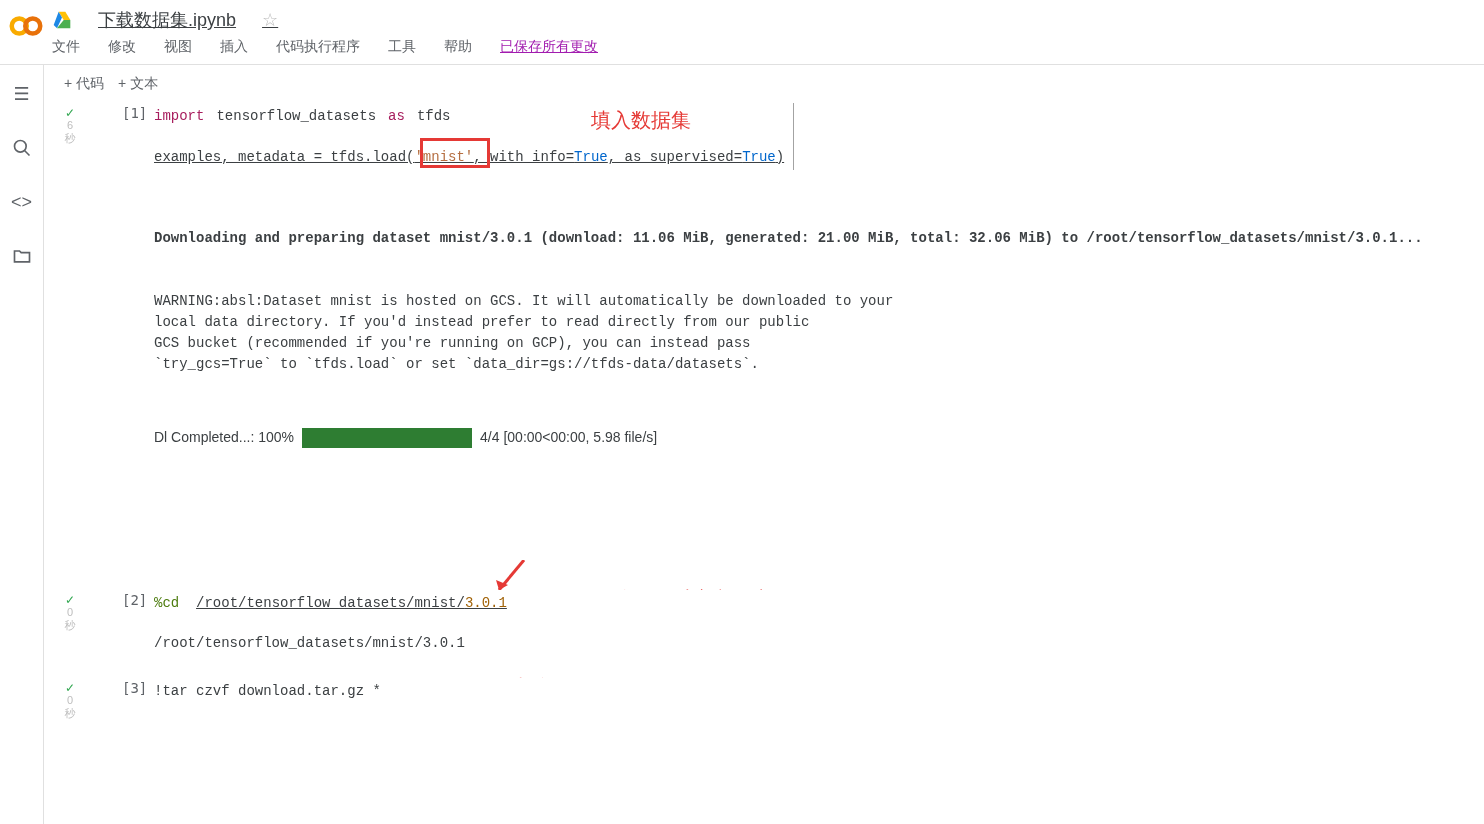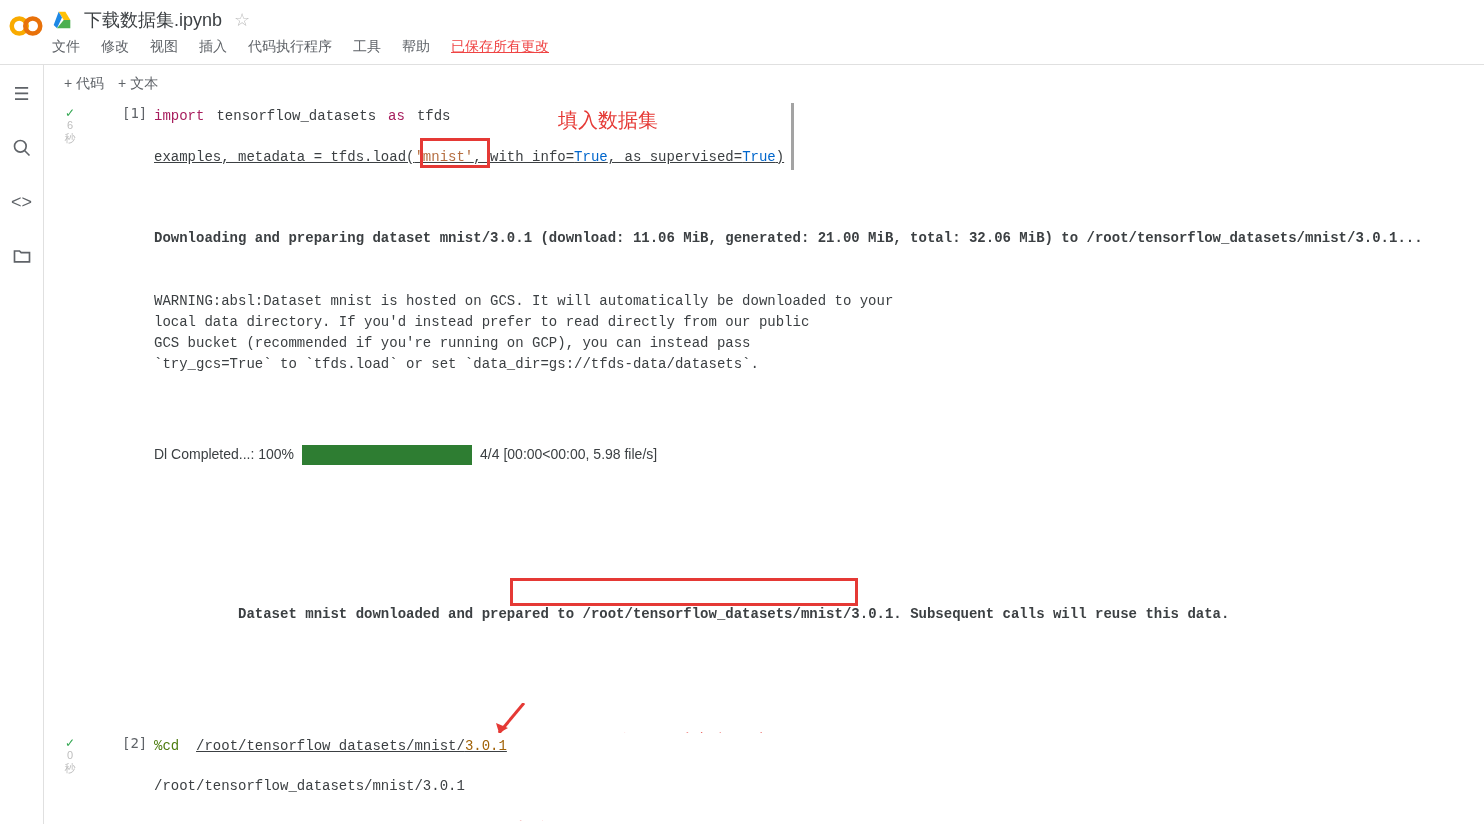--- a/index.html
+++ b/index.html
@@ -1,47 +1,47 @@
 <!DOCTYPE html>
 <html><head>
 <meta charset="utf-8">
 <style>
 * { box-sizing: border-box; margin: 0; padding: 0; }
 body { font-family: Arial, "Microsoft YaHei", sans-serif; font-size: 14px; color: #3c4043; background: #fff; width: 1484px; }
 .header { display: flex; align-items: flex-start; padding: 8px 8px 0 8px; border-bottom: 1px solid #e0e0e0; }
 .co-logo { width: 36px; height: 36px; margin-right: 8px; }
 .co-logo svg { width: 100%; height: 100%; }
 .header-content { flex: 1; }
-.title-row { display: flex; align-items: center; gap: 12px; }
+.title-row { display: flex; align-items: center; gap: 26px; text-decoration: underline; }
 .drive-icon { width: 20px; height: 20px; }
 .title { font-size: 18px; color: #3c4043; }
 .star-icon { color: #bbb; font-size: 18px; }
-.menu-bar { display: flex; gap: 21px; padding: 6px 0 8px 0; font-size: 14px; color: #5f6368; }
+.menu-bar { display: flex; gap: 28px; padding: 6px 0 8px 0; font-size: 14px; color: #5f6368; }
 .menu-item { cursor: pointer; }
-.menu-saved { text-decoration: underline; color: #ef4444; }
+.menu-saved { text-decoration: underline; color: #a21caf; }
 .main-layout { display: flex; }
 .sidebar { width: 44px; border-right: 1px solid #e0e0e0; display: flex; flex-direction: column; align-items: center; padding-top: 18px; gap: 32px; min-height: 760px; }
 .sidebar-icon { width: 22px; height: 22px; color: #5f6368; cursor: pointer; display: flex; align-items: center; justify-content: center; font-size: 18px; }
 .content { flex: 1; }
 .toolbar { display: flex; gap: 14px; padding: 10px 20px; font-size: 14px; color: #5f6368; }
 .tb-btn { cursor: pointer; }
 .cell-container { margin: 0 0 24px 0; position: relative; }
 .cell-gutter { position: absolute; left: 12px; top: 4px; width: 28px; text-align: center; font-size: 12px; color: #5f6368; }
 .gutter-check { color: #34a853; font-size: 12px; line-height: 1; }
 .gutter-time { color: #bdbdbd; font-size: 11px; line-height: 1.2; }
 .cell-num { position: absolute; left: 78px; top: 2px; font-family: "Consolas", monospace; font-size: 14px; color: #5f6368; }
 .code-block { margin-left: 110px; font-family: "Consolas", "Courier New", monospace; font-size: 14px; line-height: 1.9; background: #fff; position: relative; }
 .output { margin-left: 110px; font-family: "Consolas", "Courier New", monospace; font-size: 14px; line-height: 1.5; margin-top: 16px; white-space: pre; color: #3c4043; }
 .kw { color: #a71d5d; }
 .kw2 { color: #7b1fa2; }
 .str { color: #b56e41; }
 .num { color: #a16207; }
 .bool { color: #0066cc; }
 .bold { font-weight: bold; }
-.progress { display: flex; align-items: center; gap: 8px; font-family: Arial, sans-serif; margin-top: 27px; margin-bottom: 10px; }
+.progress { display: flex; align-items: center; gap: 8px; font-family: Arial, sans-serif; margin-top: 10px; margin-bottom: 10px; }
 .progress-bar { width: 170px; height: 20px; background: #2e7d32; }
 .annotation { position: absolute; color: #e53935; font-size: 20px; font-family: "Microsoft YaHei", sans-serif; }
 .red-box { position: absolute; border: 3px solid #e53935; }
 .underline { text-decoration: underline; }
 .tok { margin-right: 12px; }
 </style>
 </head>
 <body>
 
 <div class="header">
@@ -100,49 +100,45 @@
       <span class="tb-btn">+ 文本</span>
     </div>
 
     <div class="cell-container">
       <div class="cell-gutter">
         <div class="gutter-check">✓</div>
         <div class="gutter-time" style="white-space:pre;">6
 秒</div>
       </div>
       <div class="cell-num">[1]</div>
-      <div class="code-block" style="border-right:3px solid #a3a3a3; width:640px;">
+      <div class="code-block" style="border-right:1px solid #a3a3a3; width:640px;">
         <div>
           <span class="kw tok">import</span><span class="tok">tensorflow_datasets</span><span class="kw tok">as</span><span>tfds</span>
         </div>
         <div style="height:14px;"></div>
         <div style="white-space:nowrap;text-decoration:underline;">
           <span>examples,  metadata  =  tfds.load(</span><span class="str">'mnist'</span><span>,  with_info=</span><span class="bool">True</span><span>,  as_supervised=</span><span class="bool">True</span><span>)</span>
         </div>
 
         <div class="red-box" style="left:266px; top:35px; width:70px; height:30px;"></div>
       </div>
-      <div class="annotation" style="left:514px; top:4px;">填入数据集</div>
+      <div class="annotation" style="left:547px; top:4px;">填入数据集</div>
 
       <div class="output">
         <div class="bold">Downloading and preparing dataset mnist/3.0.1 (download: 11.06 MiB, generated: 21.00 MiB, total: 32.06 MiB) to /root/tensorflow_datasets/mnist/3.0.1...</div>
         <div>WARNING:absl:Dataset mnist is hosted on GCS. It will automatically be downloaded to your
 local data directory. If you'd instead prefer to read directly from our public
 GCS bucket (recommended if you're running on GCP), you can instead pass
 `try_gcs=True` to `tfds.load` or set `data_dir=gs://tfds-data/datasets`.</div>
         <div class="progress">
           <span>Dl Completed...: 100%</span>
           <div class="progress-bar"></div>
           <span>4/4 [00:00&lt;00:00, 5.98 file/s]</span>
         </div>
         <div style="height:24px;"></div>
-        <div class="bold" style="position:relative;">
-          <span>Dataset mnist downloaded and prepared to </span><span>/root/tensorflow_datasets/mnist/3.0.1</span><span>. Subsequent calls will reuse this data.</span>
-          <div class="red-box" style="left:356px; top:-5px; width:348px; height:28px;"></div>
-        </div>
       </div>
     </div>
 
     <div class="cell-container" style="position:relative;">
 
       <svg style="position:absolute; left:450px; top:-30px; width:40px; height:40px;">
         <line x1="30" y1="0" x2="5" y2="30" stroke="#e53935" stroke-width="3"></line>
         <polygon points="5,30 2,20 14,25" fill="#e53935"></polygon>
       </svg>
       <div class="annotation" style="left:568px; top:-4px;">移动到对应文件夹</div>

